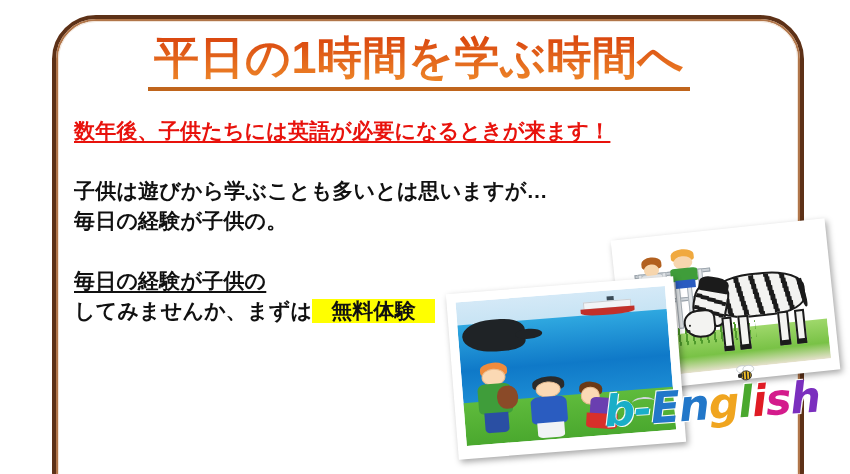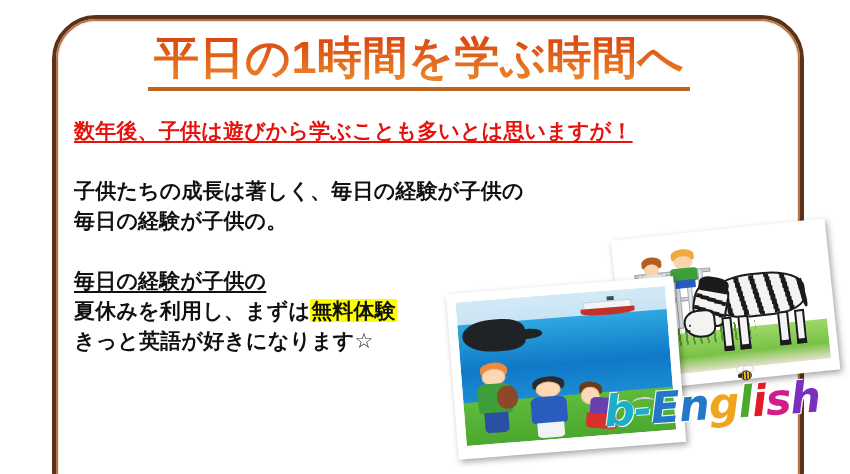--- a/index.html
+++ b/index.html
@@ -101,21 +101,22 @@
     text-decoration-thickness: 2px;
     text-underline-offset: 3px;
   }
   .line-underline {
     text-decoration: underline;
     text-decoration-thickness: 2px;
     text-underline-offset: 3px;
   }
   .hl {
     background: #ffff00;
-    padding: 0 1px;
+    padding: 0 19px;
+    font-family: Liberation Serif, serif;
   }
 
   
   .photo {
     position: absolute;
     background: #ffffff;
     box-shadow: 2px 3px 6px rgba(0,0,0,0.35);
     box-sizing: border-box;
   }
   .photo .inner {
@@ -345,36 +346,35 @@
   <div class="frame-inner"></div>
   <div class="frame-hair"></div>
 
   <div class="headline-wrap">
     <span class="headline">平日の1時間を学ぶ時間へ</span>
   </div>
 
   <div class="copy">
 
     <div class="blk">
-      <p class="line-red">数年後、子供は遊びから学ぶことも多いとは思いますが！</p>
+      <p class="line-red">数年後、子供たちには英語が必要になるときが来ます！</p>
     </div>
 
     <div class="gap"></div>
 
     <div class="blk">
-      <p>子供たちの成長は著しく、毎日の経験が子供の</p>
+      <p>子供は遊びから学ぶことも多いとは思いますが…</p>
       <p>毎日の経験が子供の。</p>
     </div>
 
     <div class="gap"></div>
 
     <div class="blk">
       <p><span class="line-underline">毎日の経験が子供の</span></p>
-      <p><span>夏休みを利用し、まずは</span><span class="hl">無料体験</span></p>
-      <p>きっと英語が好きになります☆</p>
+      <p><span>してみませんか、まずは</span><span class="hl">無料体験</span></p>
     </div>
 
   </div>
 
   <div class="photo" id="photo-zebra">
     <div class="inner">
       <div class="zoo-sky"></div>
       <div class="zoo-grass"></div>
       <div class="zoo-grass-tufts"></div>
 

